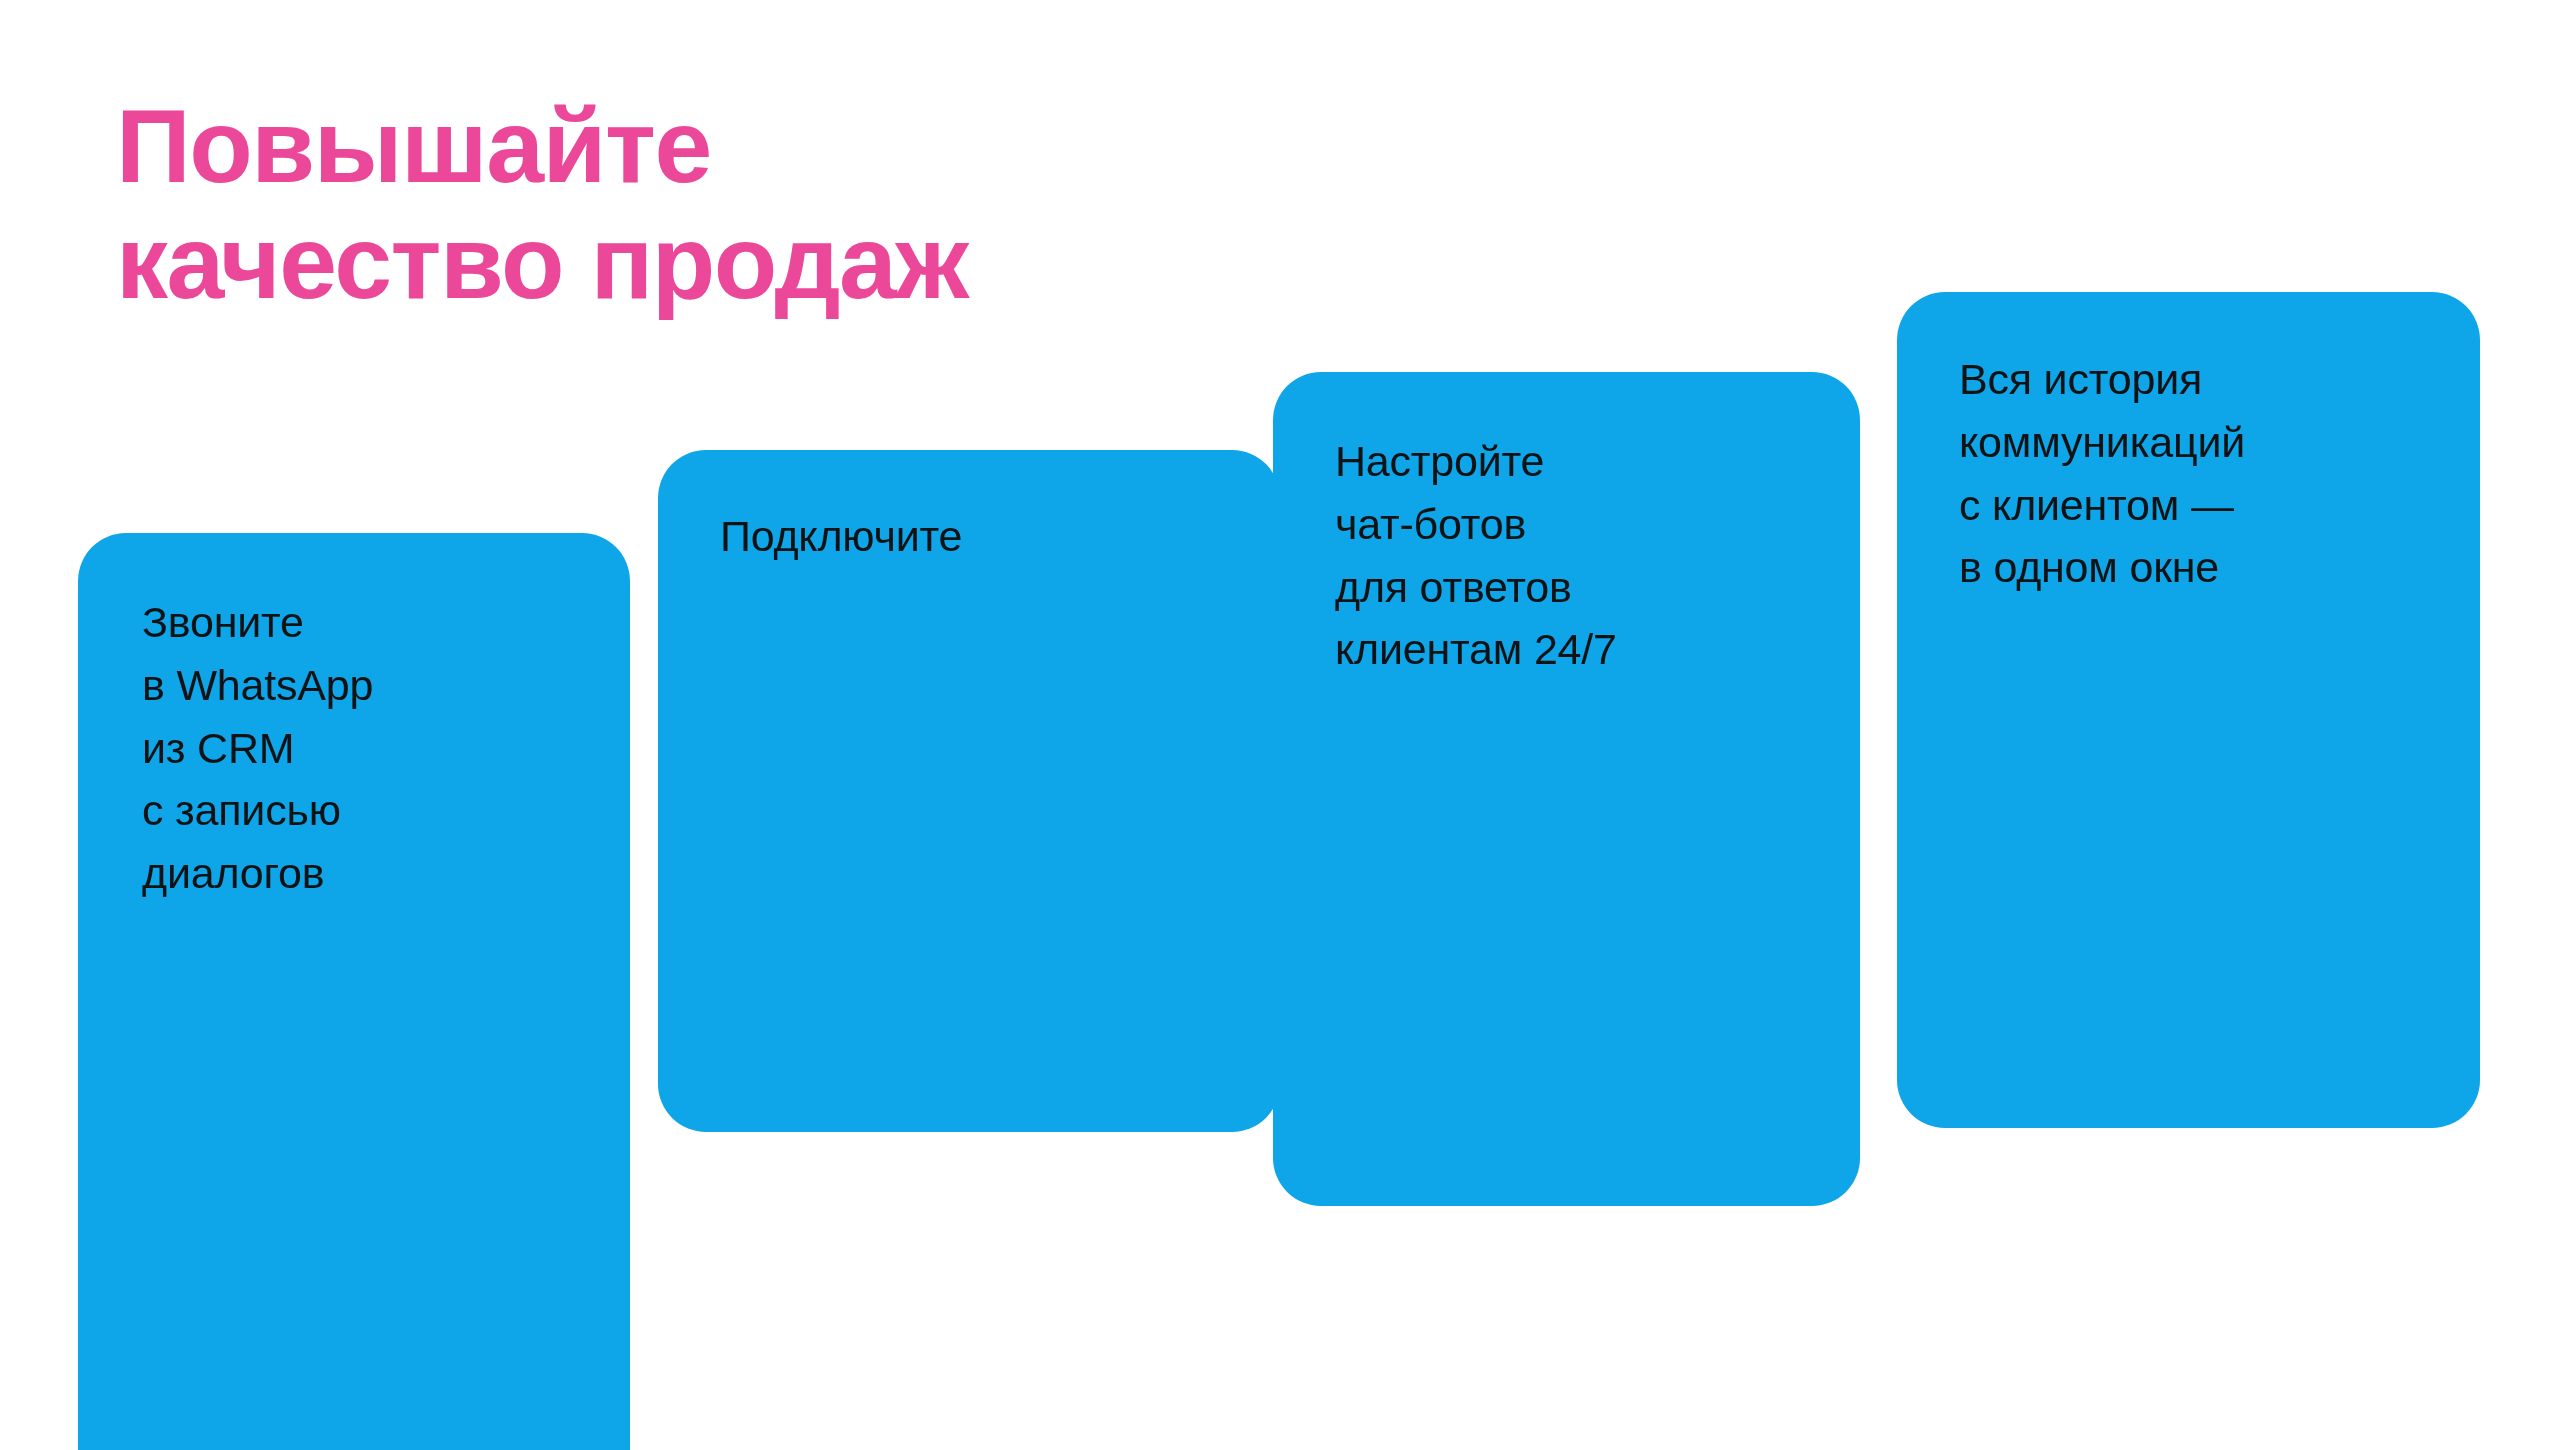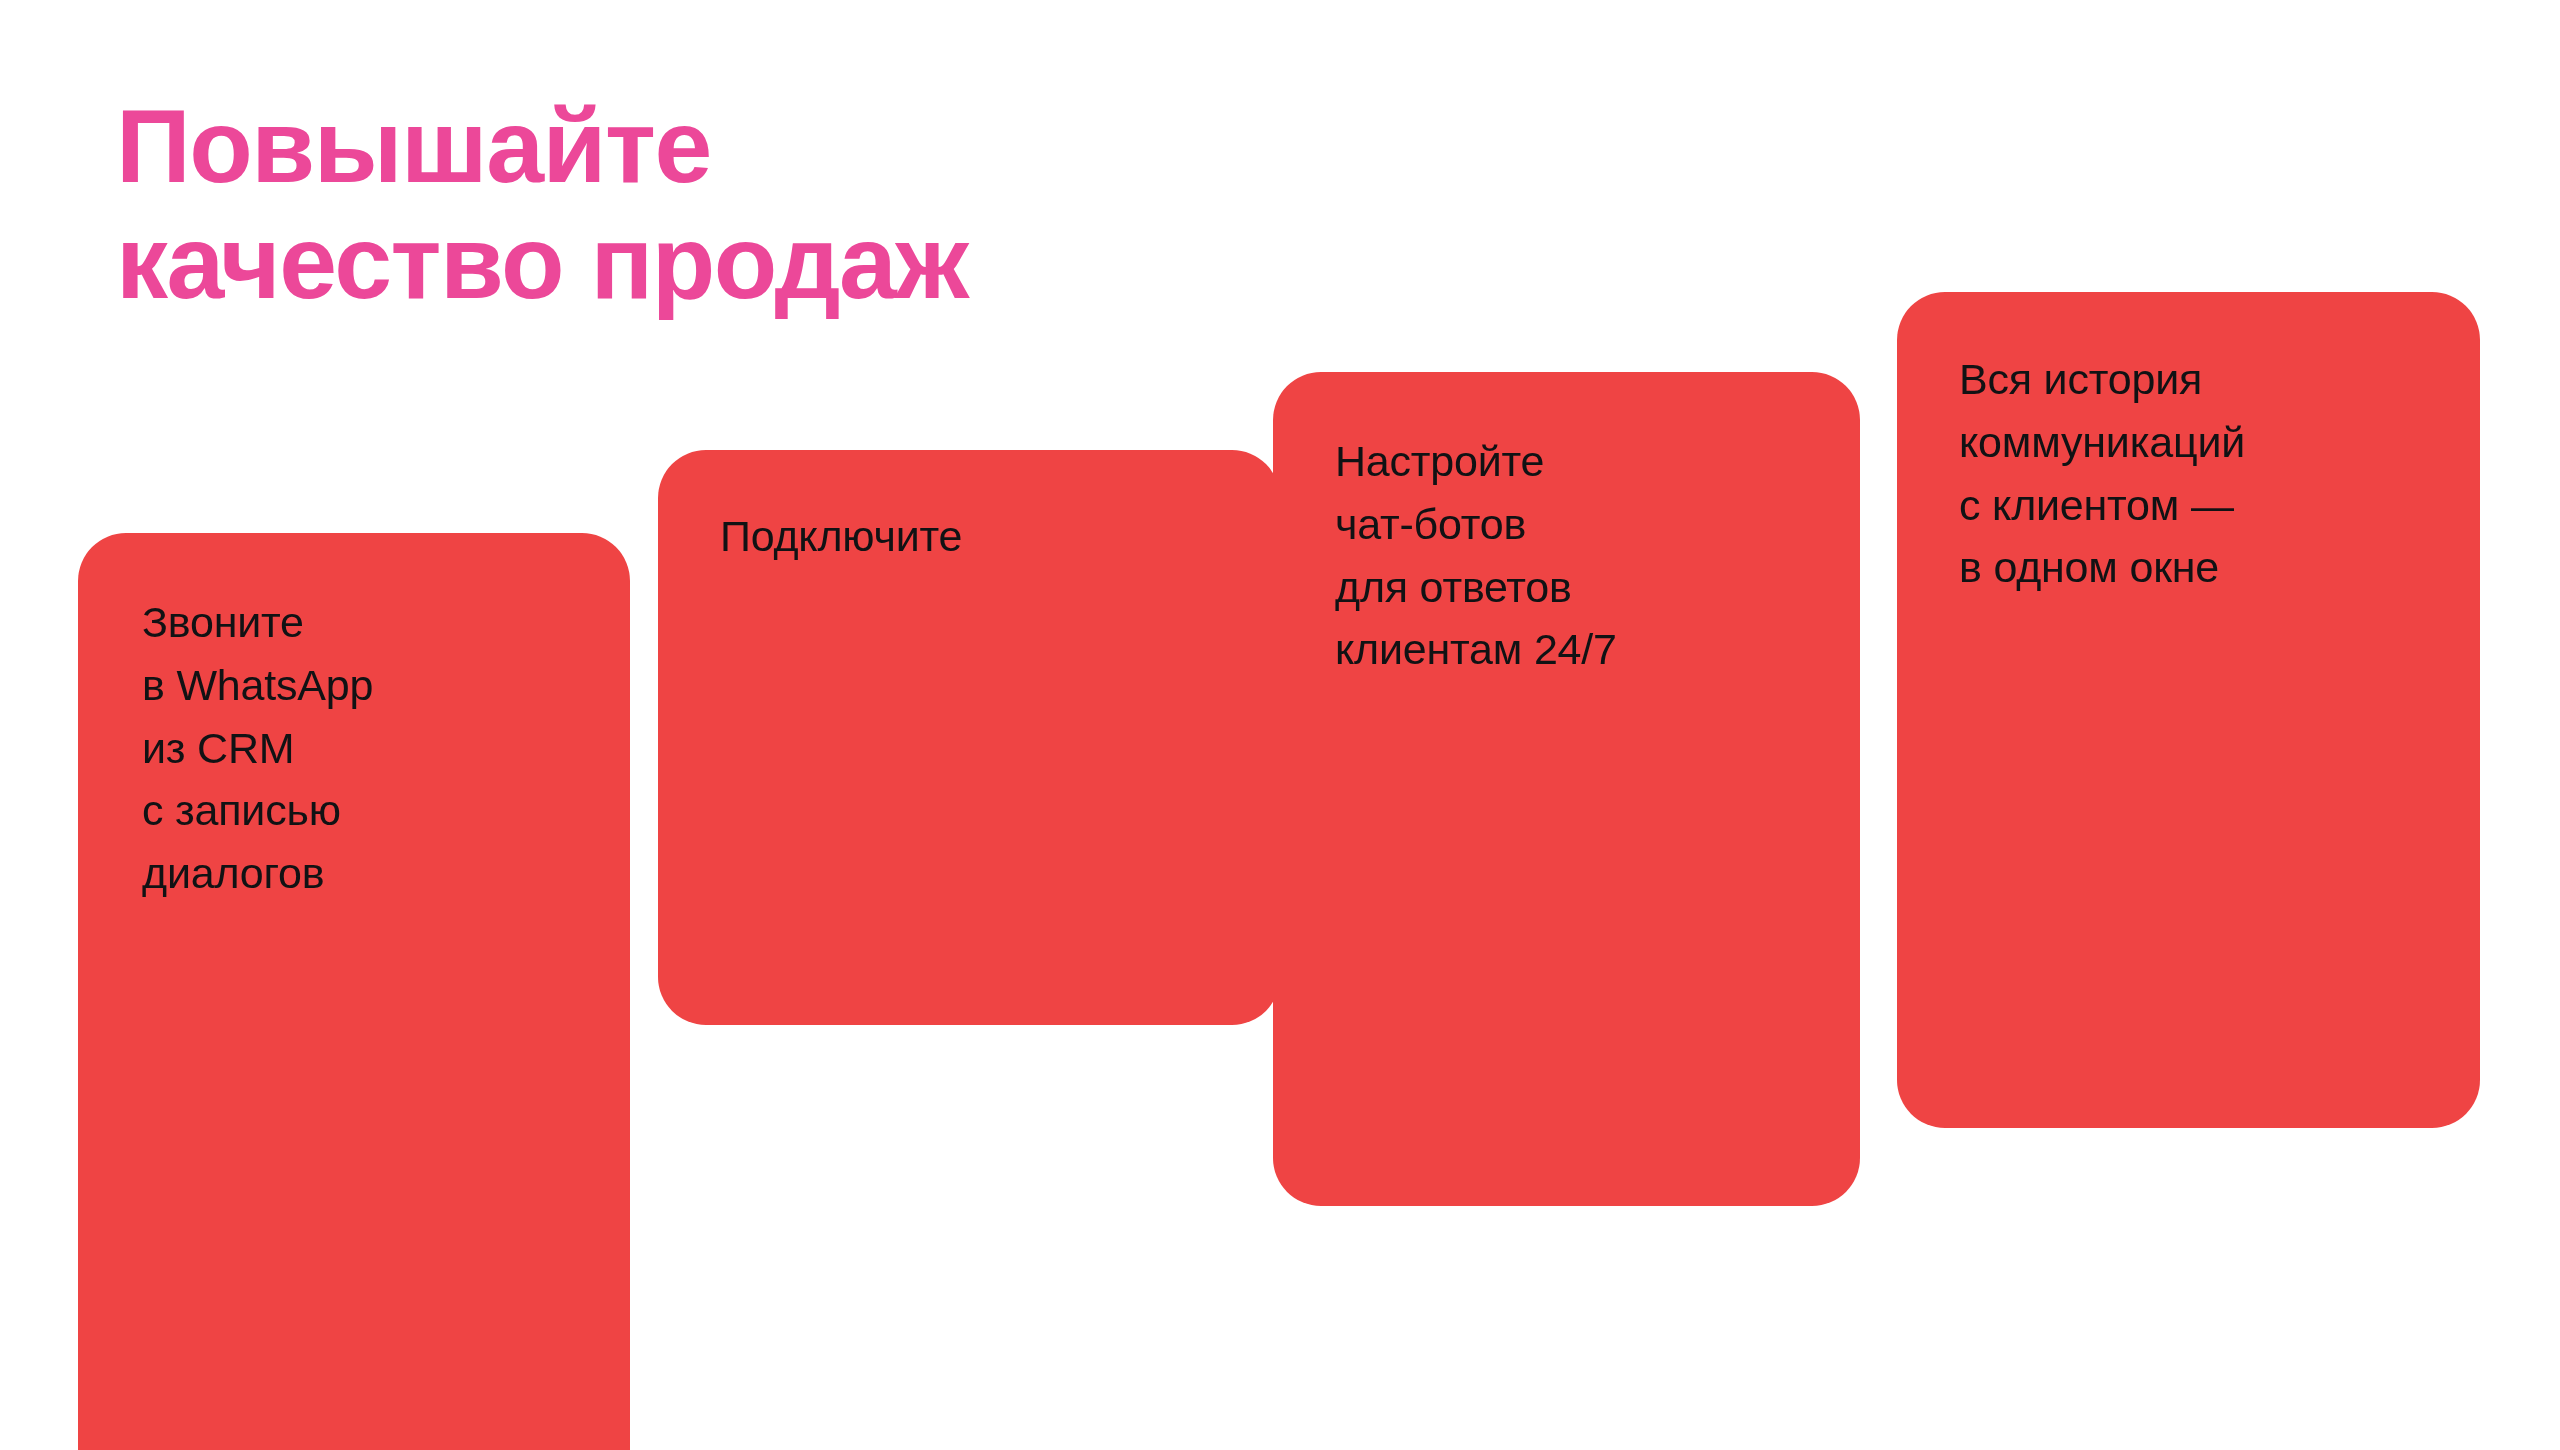--- a/index.html
+++ b/index.html
@@ -26,21 +26,21 @@
     line-height: 1.12;
     font-weight: 700;
     letter-spacing: -1.5px;
     color: #ec4899;
     white-space: pre-line;
   }
 
   
   .card {
     position: absolute;
-    background: #ef4444;
+    background: #0ea5e9;
     border-radius: 48px;
     box-sizing: border-box;
     overflow: hidden;
   }
   .card-text {
     position: absolute;
     left: 60px;
     top: 54px;
     font-size: 43px;
     line-height: 1.46;
@@ -51,21 +51,21 @@
     font-weight: 400;
     display: block;
   }
   .card-text .body {
     font-weight: 400;
     display: block;
     white-space: pre-line;
   }
 
   .card-1 { left: 78px;   top: 533px; width: 552px; height: 1000px; }
-  .card-2 { left: 658px;  top: 450px; width: 622px; height: 575px; }
+  .card-2 { left: 658px;  top: 450px; width: 622px; height: 682px; }
   .card-3 { left: 1273px; top: 372px; width: 587px; height: 834px; }
   .card-4 { left: 1897px; top: 292px; width: 583px; height: 836px; }
 
   .card-1 .card-text { left: 64px; top: 58px; }
   .card-2 .card-text { left: 62px; top: 55px; }
   .card-3 .card-text { left: 62px; top: 58px; }
   .card-4 .card-text { left: 62px; top: 56px; }
 </style>
 </head>
 <body>

